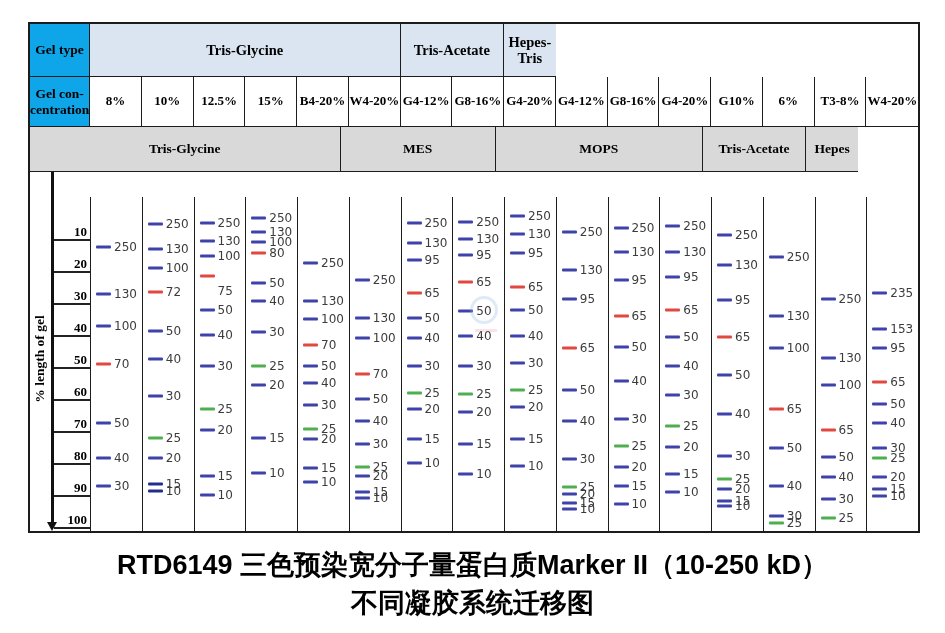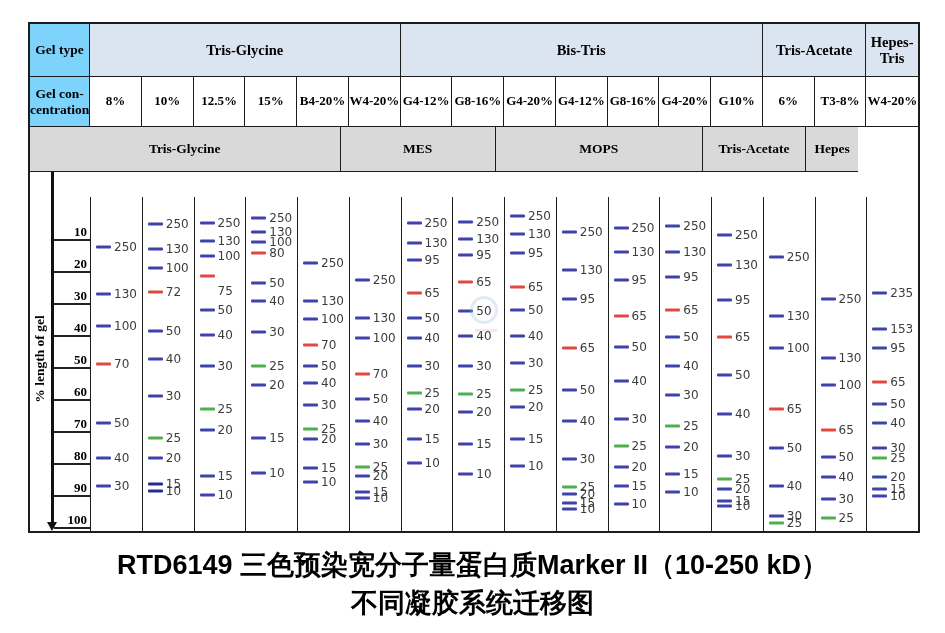--- a/index.html
+++ b/index.html
@@ -8,21 +8,21 @@
 
   .tbl{position:absolute;left:28px;top:22px;width:892px;height:511px;border:2px solid #1c1c1c;background:#fff}
   .hrow{position:absolute;left:0;width:100%;display:flex}
   #row-geltype{top:0;height:53px}
   #row-conc{top:53px;height:50px}
   #row-buffer{top:103px;height:45px}
   .hgroups{display:flex;flex:1 1 auto}
   .hleft,.hcell{border-right:1px solid #1c1c1c;border-bottom:1px solid #1c1c1c;
     display:flex;align-items:center;justify-content:center;text-align:center;
     font-family:"Liberation Serif",serif;font-weight:700;white-space:pre-line;line-height:1.12}
-  .hleft{flex:0 0 60px;font-size:13.5px;background:#7dd3fc}
+  .hleft{flex:0 0 60px;font-size:13.5px;background:#0ea5e9}
   .hcell:last-child{border-right:none}
   .g1{background:#dbe5f1;font-size:14.5px}
   .g2{background:#fff;font-size:13px}
   .g3{background:#d9d9d9;font-size:13.5px}
 
   .kda{position:absolute;left:60px;top:148px;width:828px;height:25px;
     border-bottom:1px solid #1c1c1c;border-left:1px solid #1c1c1c;
     display:flex;align-items:center;justify-content:center;
     font-family:"Liberation Serif",serif;font-weight:700;font-size:13.5px;background:#fff}
 
@@ -52,21 +52,20 @@
 </style>
 </head>
 <body>
 
 <div class="tbl">
 
   <div class="hrow" id="row-geltype">
     <div class="hleft">Gel type</div>
     <div class="hgroups" id="geltype-groups">
         <div class="hcell g1" style="flex: 0 0 310.5px;">Tris-Glycine</div>
-        <div class="hcell g1" style="flex: 0 0 362.25px;">Bis-Tris</div>
         <div class="hcell g1" style="flex: 0 0 103.5px;">Tris-Acetate</div>
         <div class="hcell g1" style="flex: 0 0 51.75px;">Hepes-
 Tris</div>
       </div>
   </div>
 
   <div class="hrow" id="row-conc">
     <div class="hleft">Gel con-
 centration</div>
     <div class="hgroups" id="conc-cells">

